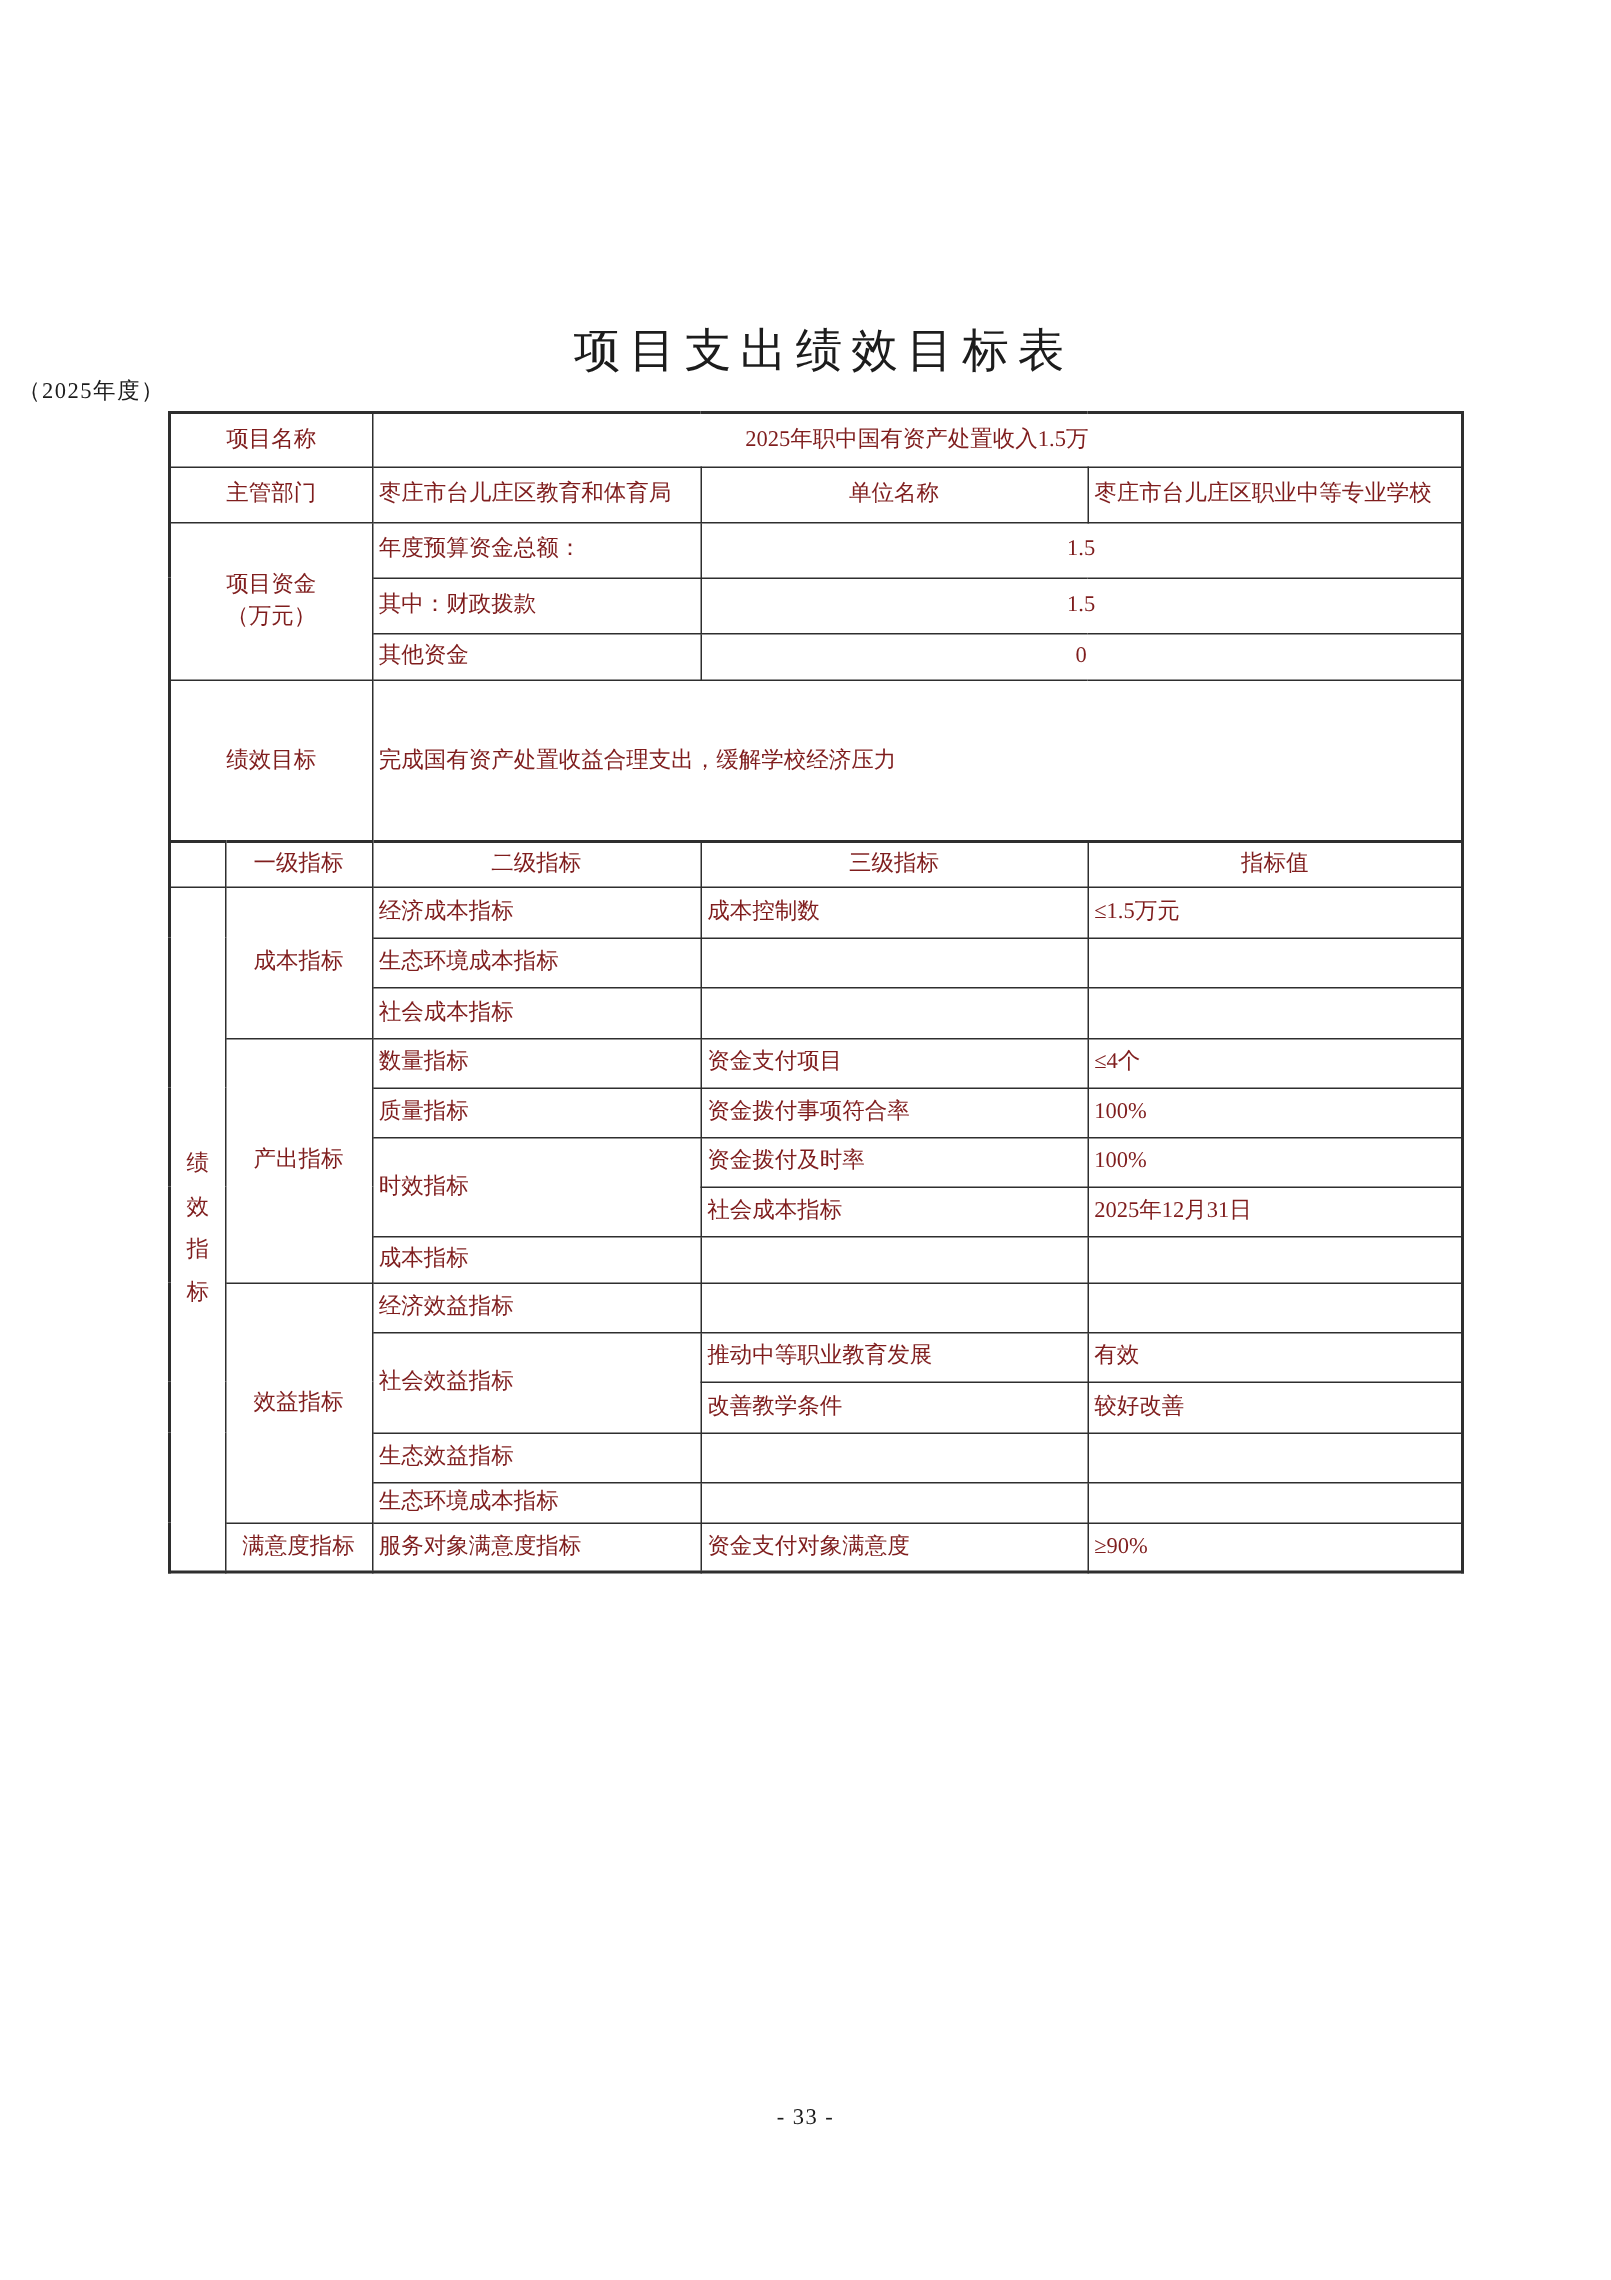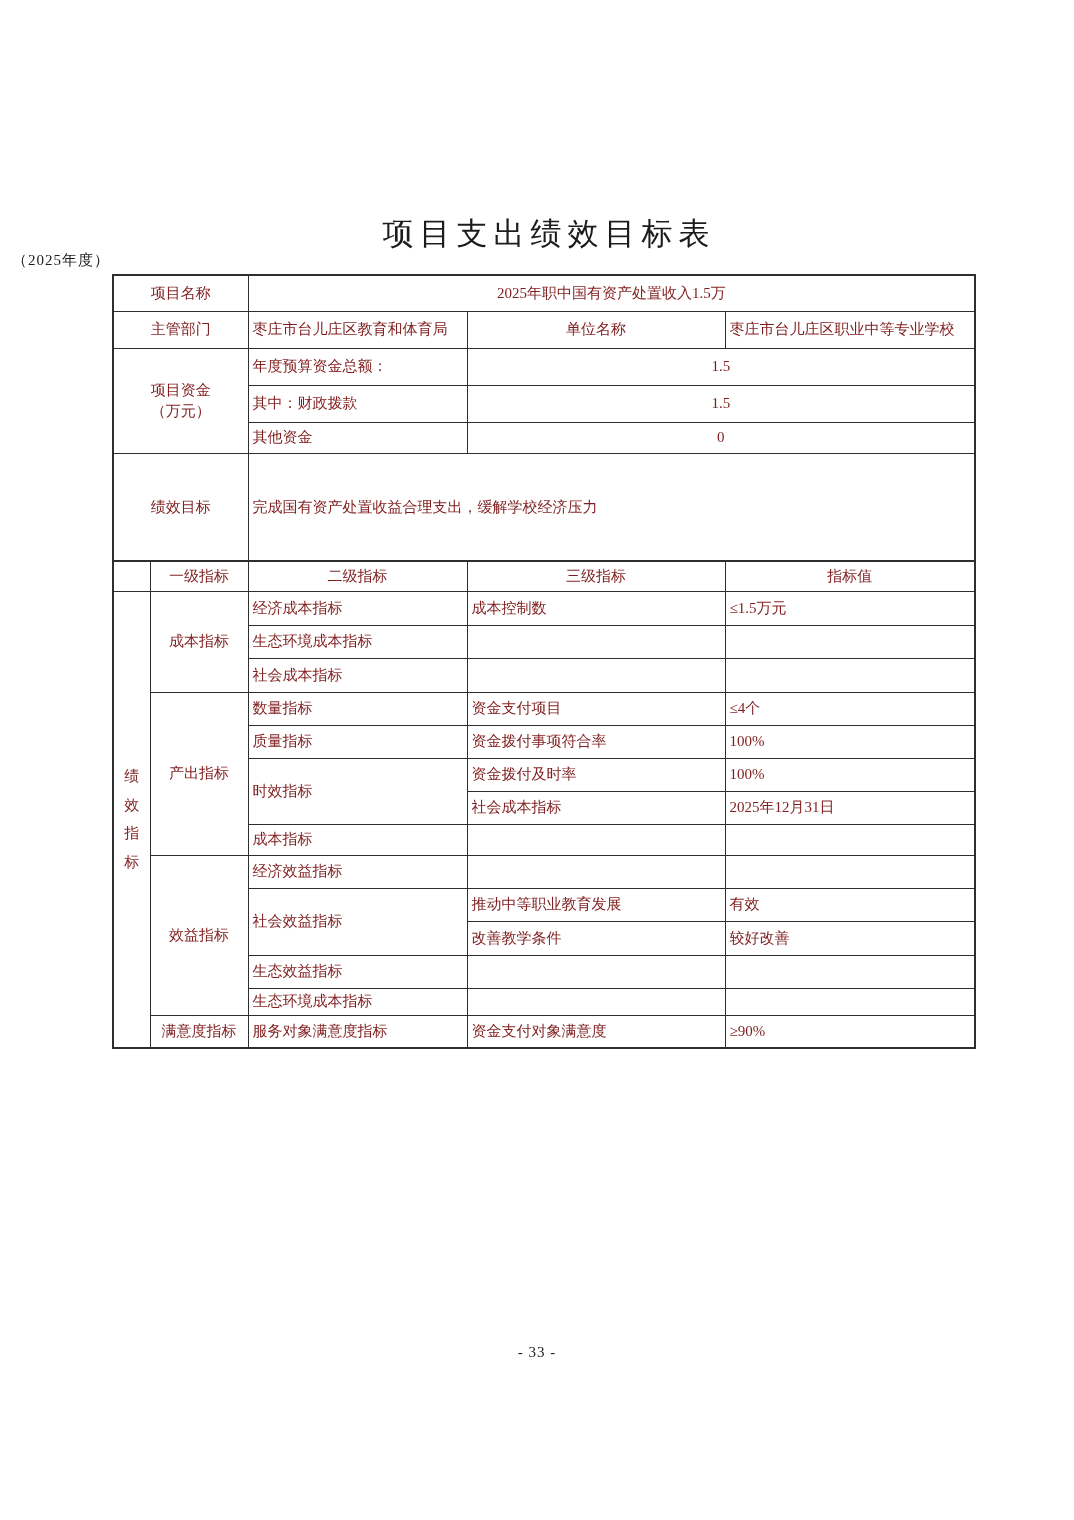--- a/index.html
+++ b/index.html
@@ -36,21 +36,21 @@
   tr.header-row td{border-top:2px solid #2e2e2e;}
   .c{text-align:center;}
   .l{text-align:left;padding-left:6px;margin-top:39px;}
   .pre{white-space:pre-line;}
   .vert{
     width:17px;margin:16px auto;
     word-break:break-all;line-height:1.9;
     text-align:center;font-size:15px;
   }
   .footer{
-    position:absolute;top:1344px;left:0;width:100%;
+    position:absolute;top:1404px;left:0;width:100%;
     text-align:center;font-size:15px;letter-spacing:1px;
   }
 </style>
 </head>
 <body>
 
 <div class="page">
 
   <h1 class="doc-title">项目支出绩效目标表</h1>
   <div class="doc-subtitle">（2025年度）</div>

